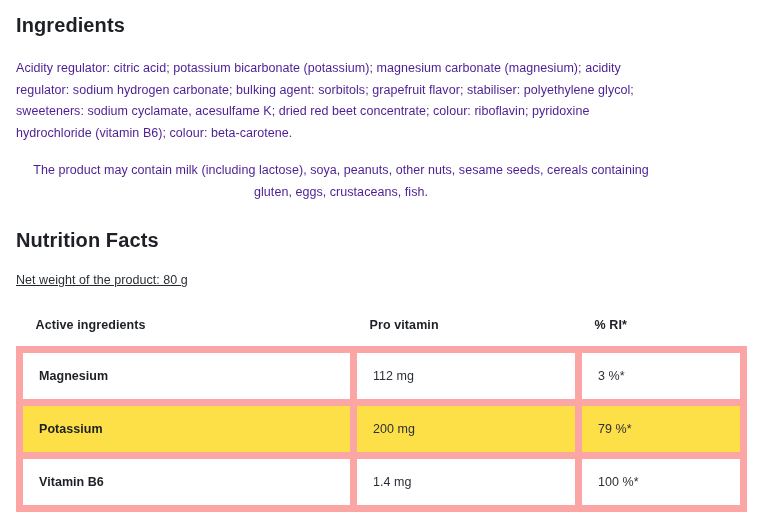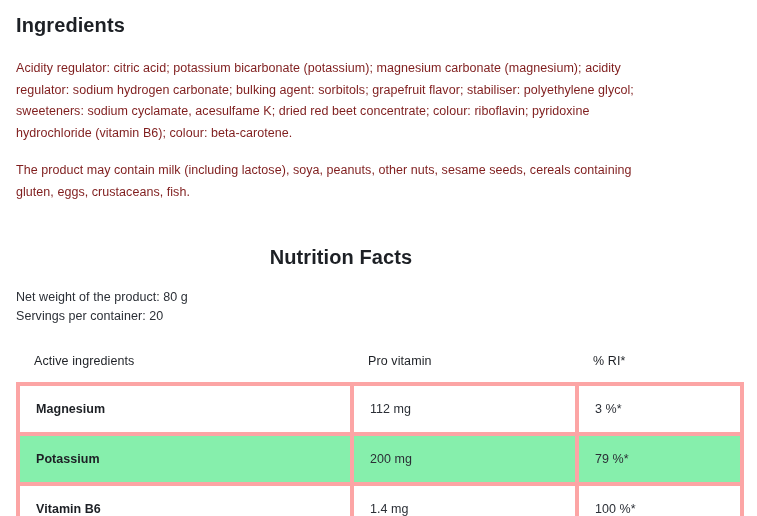--- a/index.html
+++ b/index.html
@@ -23,94 +23,94 @@
   }
   h2.section-title {
     font-size: 20px;
     line-height: 26px;
     font-weight: bold;
     letter-spacing: 0.1px;
     color: #1d2025;
     margin: 0 0 20px 0;
   }
   h2.section-title.second {
-    margin-top: 41px;
+    margin-top: 24px;
     margin-bottom: 18px;
-    text-align: center;
   }
   p.body-text {
     font-size: 12.5px;
     line-height: 21.5px;
-    color: #7f1d1d;
+    color: #4c1d95;
     margin: 0 0 16px 0;
     max-width: 700px;
     letter-spacing: 0.05px;
   }
   p.body-text.last {
     margin-bottom: 16px;
+    text-align: center;
   }
   .facts-lines {
     margin: 0 0 18px 0;
+    text-decoration: underline;
   }
   .facts-lines div {
     font-size: 12.5px;
     line-height: 19px;
     color: #2b2f36;
     letter-spacing: 0.05px;
   }
   table.nutrition {
     border-collapse: collapse;
     width: 724px;
     margin-left: 0;
     table-layout: fixed;
   }
   table.nutrition th {
     text-align: left;
     font-size: 12.5px;
-    font-weight: normal;
+    font-weight: bold;
     color: #1d2025;
     padding: 10px 16px 14px 16px;
     border: none;
     letter-spacing: 0.1px;
   }
   table.nutrition td {
     font-size: 12.5px;
     color: #2b2f36;
     padding: 16px 16px;
-    border: 4px solid #fca5a5;
+    border: 7px solid #fca5a5;
     letter-spacing: 0.05px;
     margin-left: 32px;
   }
   table.nutrition td.name {
     font-weight: bold;
     color: #1d2025;
   }
   table.nutrition tr.alt td {
-    background: #86efac;
+    background: #fde047;
   }
   col.c1 { width: 334px; }
   col.c2 { width: 225px; }
   col.c3 { width: 165px; }
 </style>
 </head>
 <body>
 
 <div class="page">
 
   <h2 class="section-title">Ingredients</h2>
 
   <p class="body-text">Acidity regulator: citric acid; potassium bicarbonate (potassium); magnesium carbonate (magnesium); acidity regulator: sodium hydrogen carbonate; bulking agent: sorbitols; grapefruit flavor; stabiliser: polyethylene glycol; sweeteners: sodium cyclamate, acesulfame K; dried red beet concentrate; colour: riboflavin; pyridoxine hydrochloride (vitamin B6); colour: beta-carotene.</p>
 
   <p class="body-text last">The product may contain milk (including lactose), soya, peanuts, other nuts, sesame seeds, cereals containing gluten, eggs, crustaceans, fish.</p>
 
   <h2 class="section-title second">Nutrition Facts</h2>
 
   <div class="facts-lines">
     <div>Net weight of the product: 80 g</div>
-    <div>Servings per container: 20</div>
   </div>
 
   <table class="nutrition">
     <colgroup>
       <col class="c1">
         <col class="c2">
         <col class="c3">
     </colgroup>
     <thead>
       <tr>

